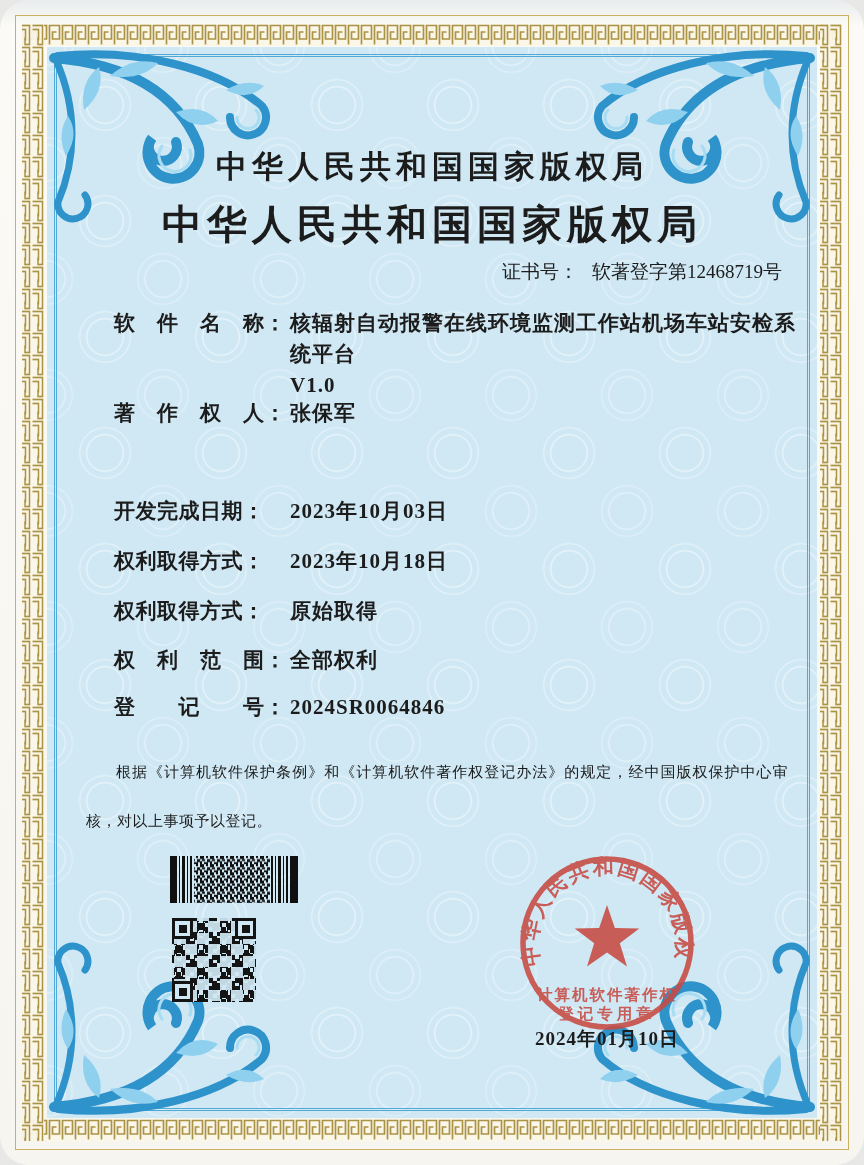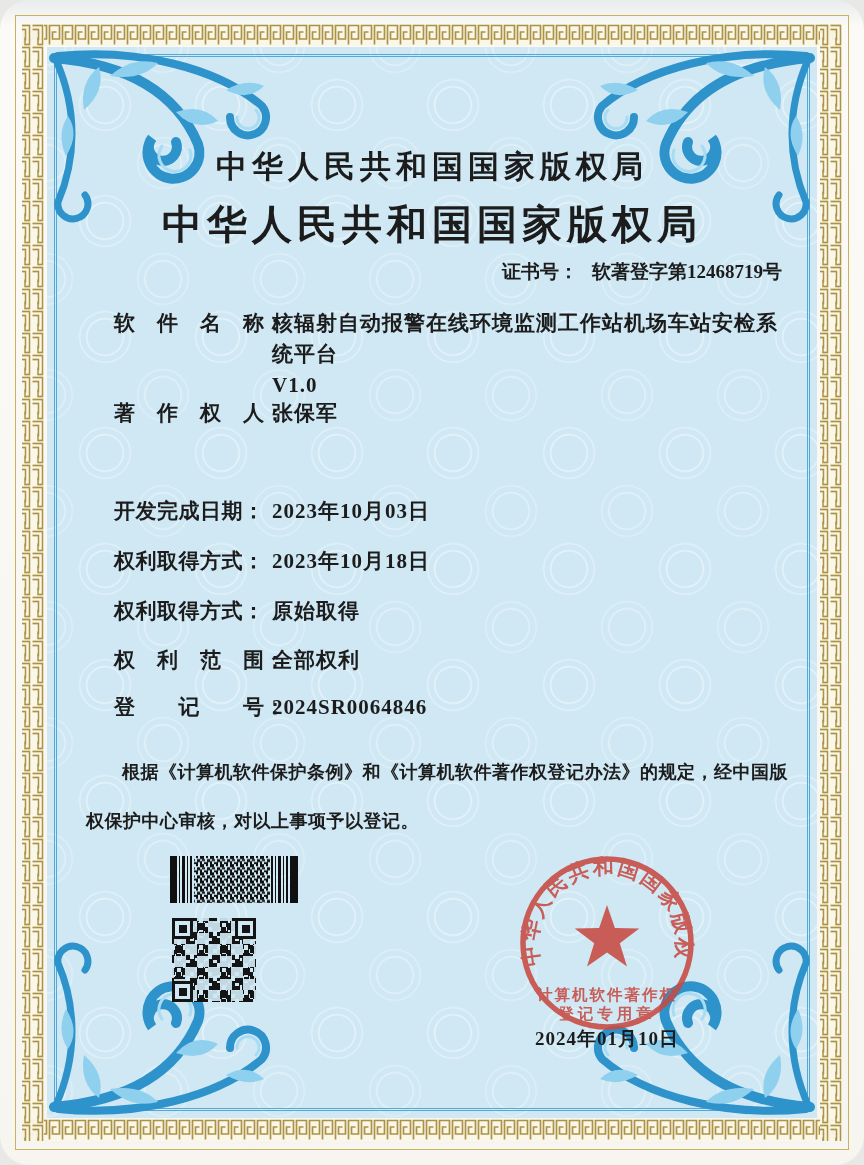--- a/index.html
+++ b/index.html
@@ -47,35 +47,35 @@
   
   .issuer-title{
     position:absolute;left:0;right:0;top:146px;text-align:center;
     font-size:31px;font-weight:700;letter-spacing:5px;color:var(--ink);
   }
   .main-title{
     position:absolute;left:0;right:0;top:197px;text-align:center;
     font-size:40px;font-weight:700;letter-spacing:5px;color:var(--ink);
   }
   .cert-no{
-    position:absolute;right:82px;top:259px;font-size:19px;font-weight:700;color:var(--ink);
+    position:absolute;right:82px;top:259px;font-size:19px;font-weight:400;color:var(--ink);
   }
   .cert-no .sep{display:inline-block;width:14px;}
   .field-row{position:absolute;left:106px;color:var(--ink);font-weight:700;font-size:21px;line-height:31px;}
   .field-label{
     position:absolute;left:0;top:0;width:148px;white-space:nowrap;letter-spacing:.5px;margin-left:8px;
   }
   .field-value{
-    position:absolute;left:166px;top:0;width:512px;white-space:pre-line;letter-spacing:1px;
+    position:absolute;left:184px;top:0;width:512px;white-space:pre-line;letter-spacing:1px;
   }
   .row-0{top:308px;} .row-1{top:398px;} .row-2{top:496px;} .row-3{top:546px;}
   .row-4{top:596px;} .row-5{top:645px;} .row-6{top:692px;}
   .statement{
     position:absolute;left:86px;right:76px;top:748px;
-    font-size:18px;font-weight:700;line-height:49px;color:var(--ink);
+    font-size:15px;font-weight:400;line-height:49px;color:var(--ink);
     text-indent:2em;text-align:justify;letter-spacing:.5px;
   }
   
   .barcode{position:absolute;left:170px;top:856px;width:128px;height:47px;}
   .barcode svg{display:block;width:100%;height:100%;}
   .qr{
     position:absolute;left:172px;top:918px;width:84px;height:84px;
     background-color:var(--paper-blue);
     background-image:
       repeating-conic-gradient(rgba(207,232,244,.92) 0% 25%, transparent 0% 50%),

